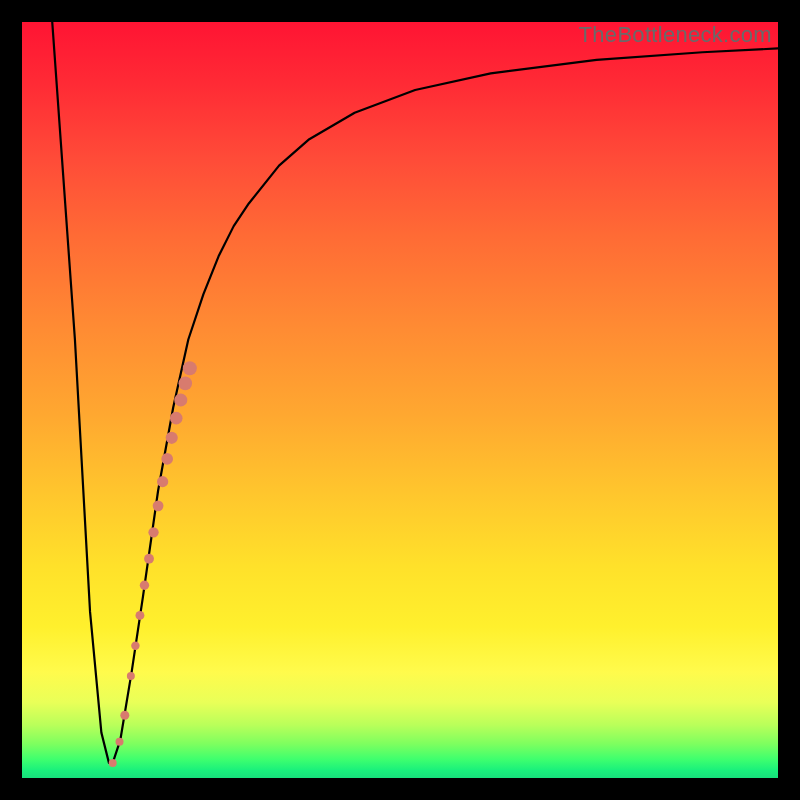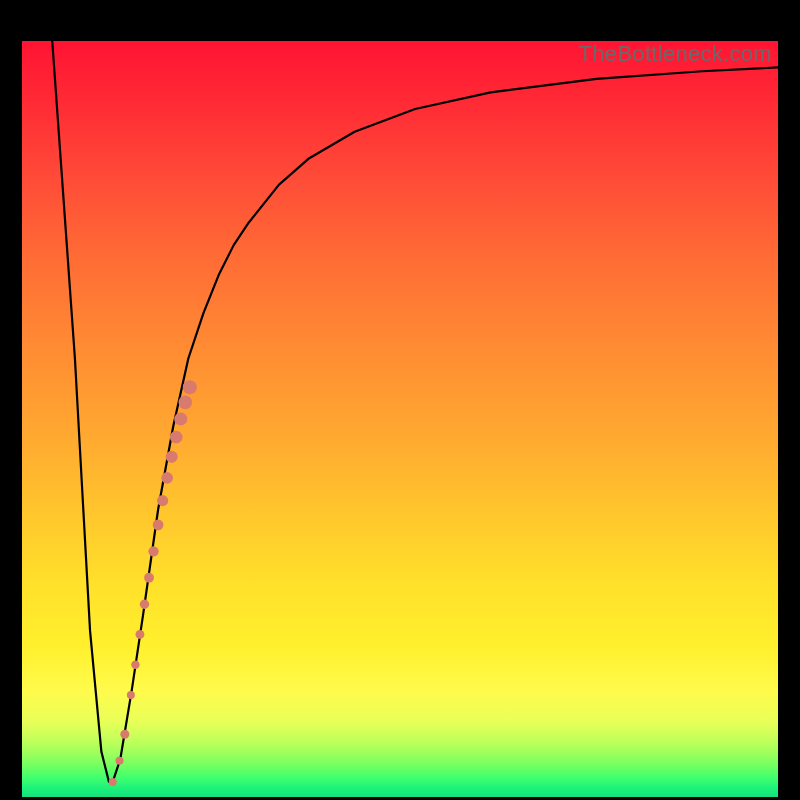--- a/index.html
+++ b/index.html
@@ -35,21 +35,20 @@
       #ffe12a 72%,
       #fff02d 80%,
       #fffb4c 86%,
       #e9ff58 90%,
       #b9ff5a 93%,
       #7dff5f 95.5%,
       #3fff6e 97.5%,
       #19f07c 99%,
       #17e07c 100%
     );
-    margin-top: 19px;
   }
   .watermark {
     position: absolute;
     top: 0px;
     right: 6px;
     color: #6a6a6a;
     font-size: 22px;
     font-weight: 500;
     letter-spacing: 0.3px;
     user-select: none;

